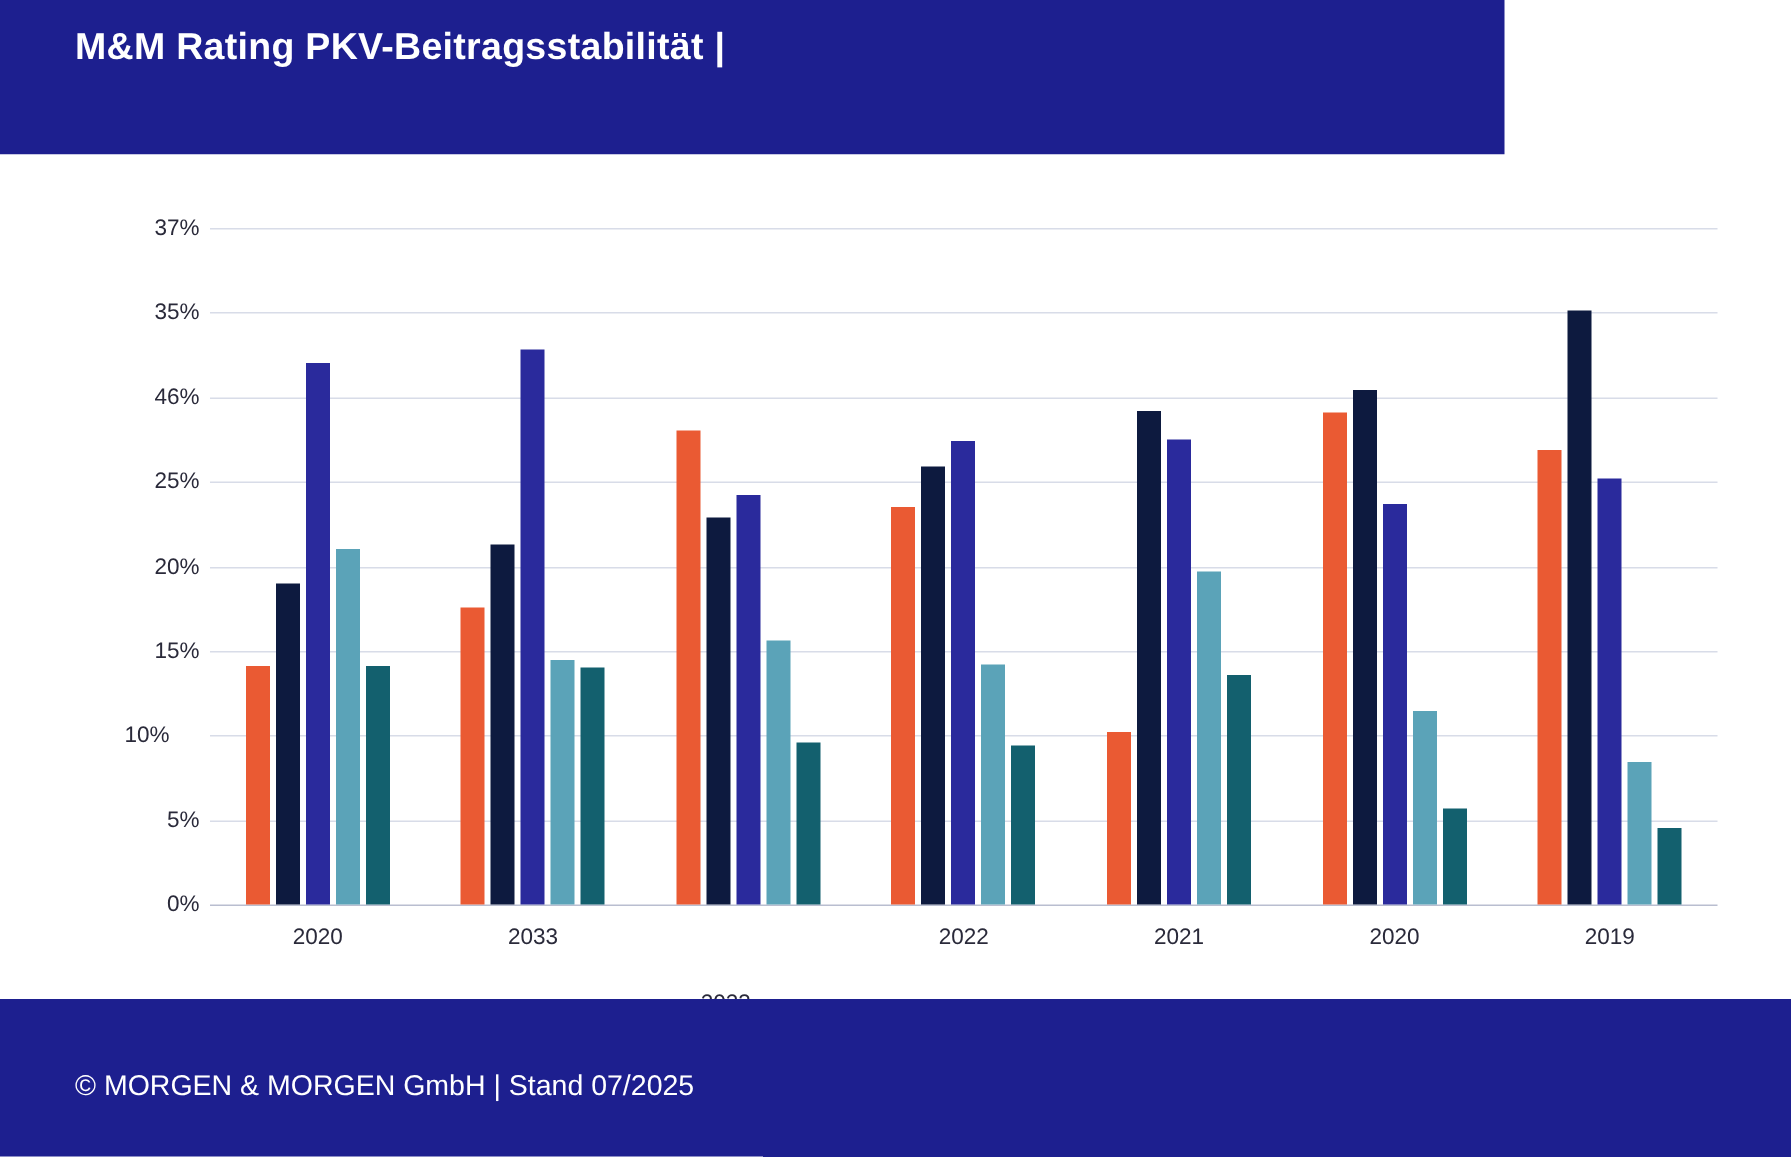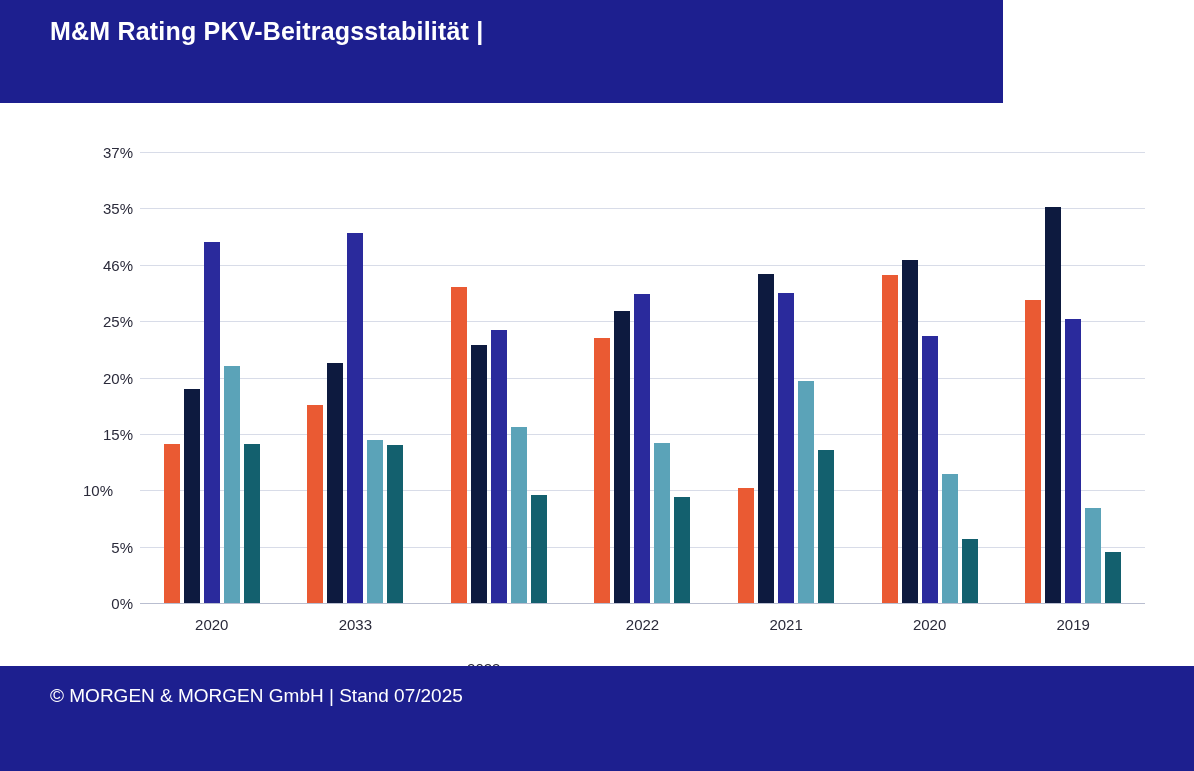--- a/index.html
+++ b/index.html
@@ -96,21 +96,21 @@
     white-space: nowrap;
   }
   
   .footer {
     position: absolute;
     left: 0; top: 666px;
     width: 1194px;
     height: 105px;
     background: #1d1f8f;
     box-sizing: border-box;
-    padding: 14px 0 0 50px;
+    padding: 43px 0 0 50px;
   }
   .footer-line {
     color: #ffffff;
     font-size: 19px;
     line-height: 31px;
     white-space: nowrap;
   }
 </style>
 </head>
 <body>

